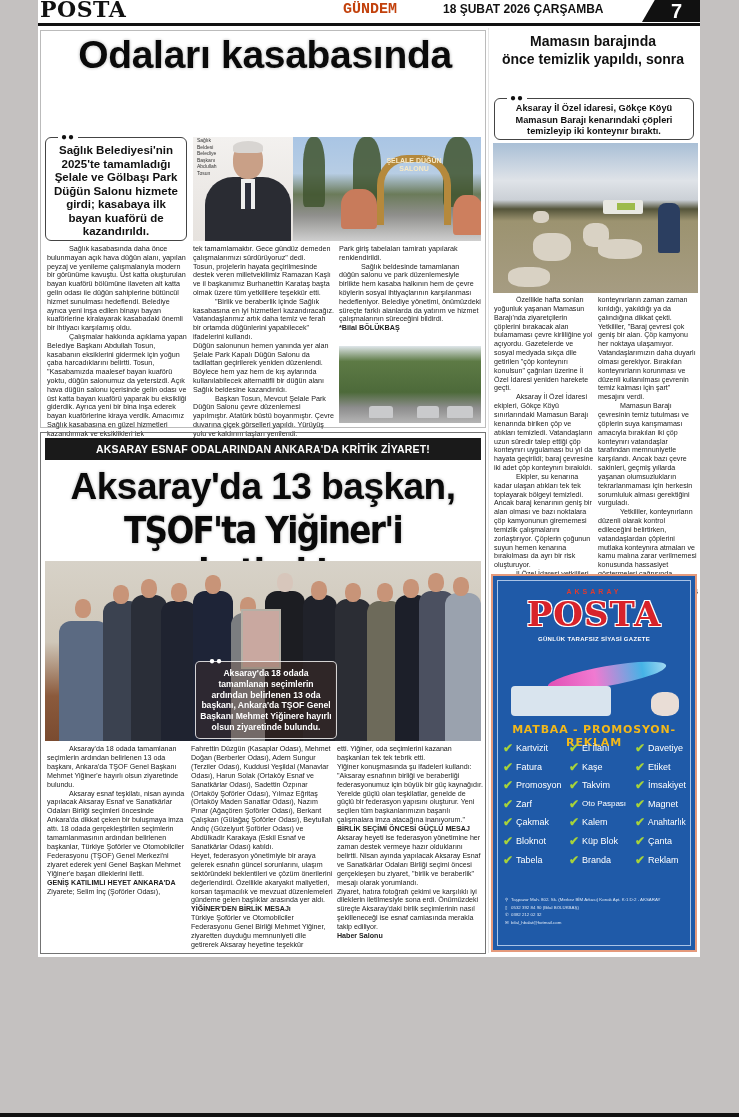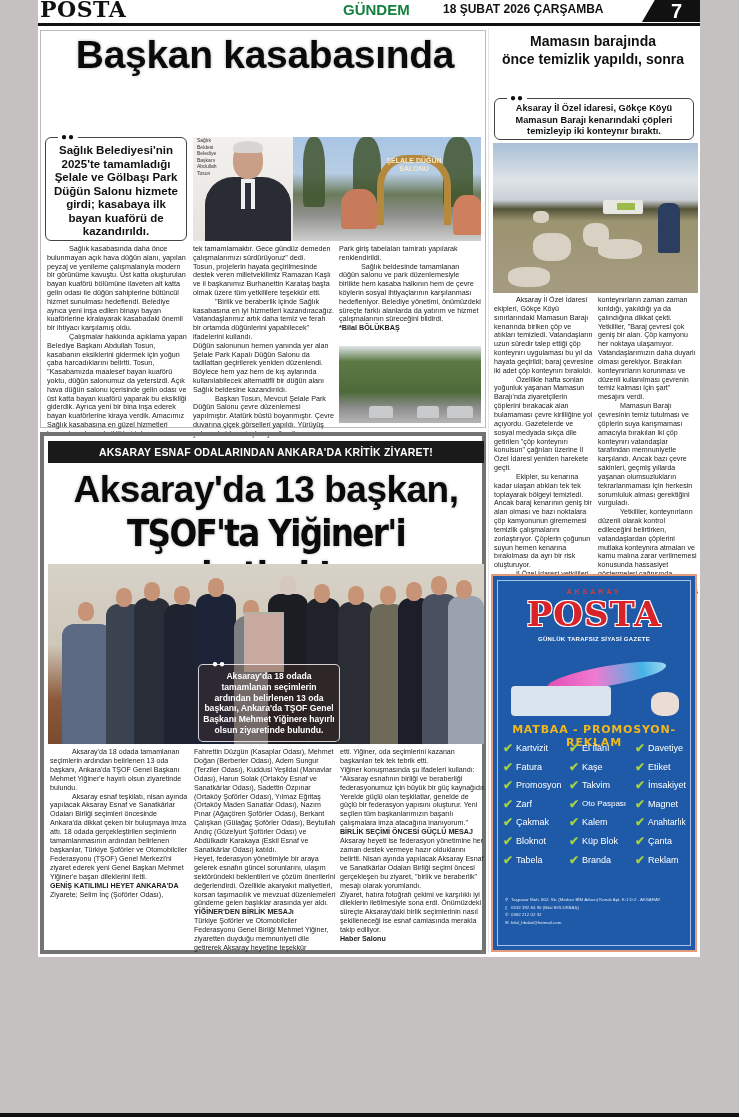--- a/index.html
+++ b/index.html
@@ -2,21 +2,21 @@
 <html><head>
 <meta charset="utf-8">
 <style>
   * { box-sizing: border-box; margin: 0; padding: 0; }
   html, body { width: 739px; height: 1117px; overflow: hidden; }
   body { background: #c4c1c0; font-family: "Liberation Sans", sans-serif; position: relative; }
   .page { position: absolute; left: 38px; top: 0; width: 662px; height: 957px; background: #fff; }
   
   .masthead { position: absolute; left: 0; top: 0; width: 662px; height: 24px; }
   .logo { position: absolute; left: 2px; top: -4px; font-family: "DejaVu Serif", serif; font-weight: bold; font-size: 22px; letter-spacing: 0.5px; color: #111; }
-  .section { position: absolute; left: 305px; top: 1px; font-size: 15px; font-weight: bold; color: #15803d; }
+  .section { position: absolute; left: 305px; top: 1px; font-size: 15px; font-weight: bold; color: #c2410c; font-family: Liberation Mono, monospace; }
   .date { position: absolute; left: 405px; top: 2px; font-size: 12px; font-weight: bold; color: #111; }
   .pagenum { position: absolute; right: 0; top: 0; width: 58px; height: 22px; background: #111; clip-path: polygon(22% 0, 100% 0, 100% 100%, 0 100%); color: #fff; font-weight: bold; font-size: 20px; text-align: right; padding-right: 18px; line-height: 22px; }
   .rule { position: absolute; left: 0; top: 23px; width: 662px; height: 3px; background: #111; }
 
   
   .story1 { position: absolute; left: 2px; top: 30px; width: 446px; height: 398px; border: 1px solid #bbb; }
   .h1 { position: absolute; left: 8px; top: 2px; width: 432px; text-align: center; font-weight: 900; font-size: 39px; line-height: 44px; color: #0a0a0a; text-shadow: 0 0 2px #fff, 0 0 3px #999; letter-spacing: -0.3px; }
   .h1 .l2 { font-family: "DejaVu Sans", sans-serif; font-weight: bold; font-size: 40px; letter-spacing: -1.5px; transform: scaleX(0.9); display:inline-block; }
   .spot { position: absolute; left: 4px; top: 106px; width: 142px; height: 104px; border: 1.5px solid #444; border-radius: 6px; padding: 6px 4px; text-align: center; font-weight: bold; font-size: 11.5px; line-height: 13.5px; color: #111; }
   .dots { position: absolute; top: -6px; left: 12px; background: #fff; padding: 0 3px; font-size: 10px; line-height: 10px; letter-spacing: 1px; }
@@ -46,21 +46,21 @@
   .h2 .big { font-size: 17px; font-weight: 900; letter-spacing: -0.5px; }
   .spot2 { position: absolute; left: 6px; top: 68px; width: 200px; height: 42px; border: 1.5px solid #444; border-radius: 6px; padding: 4px 4px; text-align: center; font-weight: bold; font-size: 9.2px; line-height: 11.5px; color: #111; }
   .photo-dam { position: absolute; left: 5px; top: 113px; width: 205px; height: 150px; overflow: hidden; background: linear-gradient(#a9bfd6 0%, #dfe3e8 25%, #cbd0d6 38%, #54543a 44%, #9c9370 52%, #a69c82 100%); }
   .truck { position: absolute; left: 110px; top: 57px; width: 40px; height: 14px; background: #e8e8e2; border-radius: 2px; }
   .truck::after { content: ""; position: absolute; left: 14px; top: 3px; width: 18px; height: 7px; background: #9dbb4a; }
   .worker { position: absolute; left: 165px; top: 60px; width: 22px; height: 50px; background: #2b3e60; border-radius: 8px 8px 2px 2px; }
   .stone { position: absolute; background: #d9d2c4; border-radius: 40%; }
   .story2 .cols { font-size: 7.1px; line-height: 8.85px; }
 
   
-  .story3 { position: absolute; left: 2px; top: 432px; width: 446px; height: 522px; border: 4px solid #737373; }
+  .story3 { position: absolute; left: 2px; top: 432px; width: 446px; height: 522px; border: 1px solid #737373; }
   .kicker { position: absolute; left: 4px; top: 5px; width: 436px; height: 22px; background: #1a1a1a; color: #fff; font-weight: bold; font-size: 10.5px; line-height: 22px; text-align: center; letter-spacing: 0.2px; }
   .h3 { position: absolute; left: 4px; top: 32px; width: 436px; text-align: center; color: #0a0a0a; text-shadow: 0 0 2px #fff, 0 0 3px #999; }
   .h3 .a { font-weight: bold; font-size: 37px; line-height: 44px; letter-spacing: -0.5px; display:block; }
   .h3 .b { font-family: "DejaVu Sans", sans-serif; font-weight: bold; font-size: 38px; line-height: 42px; letter-spacing: -2px; display:inline-block; transform: scaleX(0.86); }
   .photo-group { position: absolute; left: 4px; top: 128px; width: 436px; height: 180px; overflow: hidden; background: linear-gradient(#d7d2c8 0%, #cfc7b9 45%, #8b5a3c 75%, #7a4b30 100%); }
   .person { position: absolute; bottom: 0; border-radius: 12px 12px 0 0; }
   .phead { position: absolute; width: 16px; height: 19px; background: #c89478; border-radius: 45%; }
   .gcap { position: absolute; left: 150px; top: 100px; width: 142px; height: 78px; border: 1px solid rgba(255,255,255,0.8); border-radius: 5px; padding: 6px 4px; color: #fff; font-weight: bold; font-size: 8.6px; line-height: 10.8px; text-align: center; background: rgba(90,50,30,0.25); }
   .gcap .dots { background: transparent; color: #fff; top: -6px; left: 10px; }
   .story3 .cols { font-size: 7.1px; line-height: 8.9px; }
@@ -94,21 +94,21 @@
     <div class="section">GÜNDEM</div>
     <div class="date">18 ŞUBAT 2026 ÇARŞAMBA</div>
     <div class="pagenum">7</div>
     <div class="rule"></div>
   </div>
 
   <div class="fold-line"></div>
 
   <div class="story1">
     <div class="h1">
-      <div>Başkan kasabasında</div>
+      <div>Odaları kasabasında</div>
     </div>
 
     <div class="spot">
       <span class="dots">●●</span>
       <span>Sağlık Belediyesi'nin 2025'te tamamladığı Şelale ve Gölbaşı Park Düğün Salonu hizmete girdi; kasabaya ilk bayan kuaförü de kazandırıldı.</span>
     </div>
 
     <div class="photo-mayor">
       <div class="suit"></div>
       <div class="shirt"></div>
@@ -164,22 +164,22 @@
     <div class="photo-dam">
       <div class="truck"></div>
       <div class="worker"></div>
       <div class="stone" style="left:40px;top:90px;width:38px;height:28px;"></div>
       <div class="stone" style="left:90px;top:80px;width:26px;height:24px;"></div>
       <div class="stone" style="left:105px;top:96px;width:44px;height:20px;"></div>
       <div class="stone" style="left:15px;top:124px;width:42px;height:20px;"></div>
       <div class="stone" style="left:40px;top:68px;width:16px;height:12px;"></div>
     </div>
     <div class="cols" style="left:6px; top:266px; width:100px;">
+      <p>Özellikle hafta sonları yoğunluk yaşanan Mamasun Barajı'nda ziyaretçilerin çöplerini bırakacak alan bulamaması çevre kirliliğine yol açıyordu. Gazetelerde ve sosyal medyada sıkça dile getirilen "çöp konteynırı konulsun" çağrıları üzerine İl Özel İdaresi yeniden harekete geçti.</p>
       <p>Aksaray İl Özel İdaresi ekipleri, Gökçe Köyü sınırlarındaki Mamasun Barajı kenarında biriken çöp ve atıkları temizledi. Vatandaşların uzun süredir talep ettiği çöp konteynırı uygulaması bu yıl da hayata geçirildi; baraj çevresine iki adet çöp konteynırı bırakıldı.</p>
-      <p>Özellikle hafta sonları yoğunluk yaşanan Mamasun Barajı'nda ziyaretçilerin çöplerini bırakacak alan bulamaması çevre kirliliğine yol açıyordu. Gazetelerde ve sosyal medyada sıkça dile getirilen "çöp konteynırı konulsun" çağrıları üzerine İl Özel İdaresi yeniden harekete geçti.</p>
       <p>Ekipler, su kenarına kadar ulaşan atıkları tek tek toplayarak bölgeyi temizledi. Ancak baraj kenarının geniş bir alan olması ve bazı noktalara çöp kamyonunun girememesi temizlik çalışmalarını zorlaştırıyor. Çöplerin çoğunun suyun hemen kenarına bırakılması da ayrı bir risk oluşturuyor.</p>
       <p>İl Özel İdaresi yetkilileri, her yıl bırakılan</p>
     </div>
     <div class="cols" style="left:110px; top:266px; width:100px;">
       <p class="noind">konteynırların zaman zaman kırıldığı, yakıldığı ya da çalındığına dikkat çekti. Yetkililer, "Baraj çevresi çok geniş bir alan. Çöp kamyonu her noktaya ulaşamıyor. Vatandaşlarımızın daha duyarlı olması gerekiyor. Bırakılan konteynırların korunması ve düzenli kullanılması çevrenin temiz kalması için şart" mesajını verdi.</p>
       <p>Mamasun Barajı çevresinin temiz tutulması ve çöplerin suya karışmaması amacıyla bırakılan iki çöp konteynırı vatandaşlar tarafından memnuniyetle karşılandı. Ancak bazı çevre sakinleri, geçmiş yıllarda yaşanan olumsuzlukların tekrarlanmaması için herkesin sorumluluk alması gerektiğini vurguladı.</p>
       <p>Yetkililer, konteynırların düzenli olarak kontrol edileceğini belirtirken, vatandaşlardan çöplerini mutlaka konteynıra atmaları ve kamu malına zarar verilmemesi konusunda hassasiyet göstermeleri çağrısında bulundu.</p>
       <p class="bold" style="text-align:right">Bilal BÖLÜKBAŞ</p>
     </div>
   </div>

